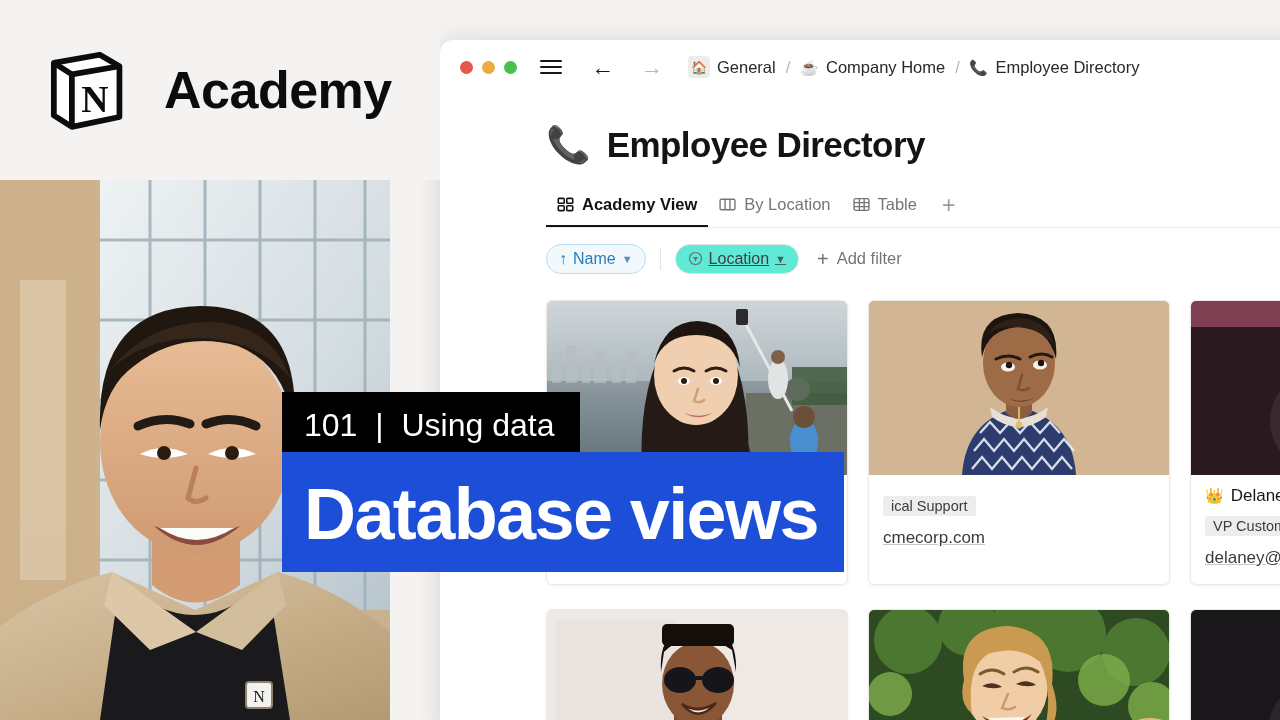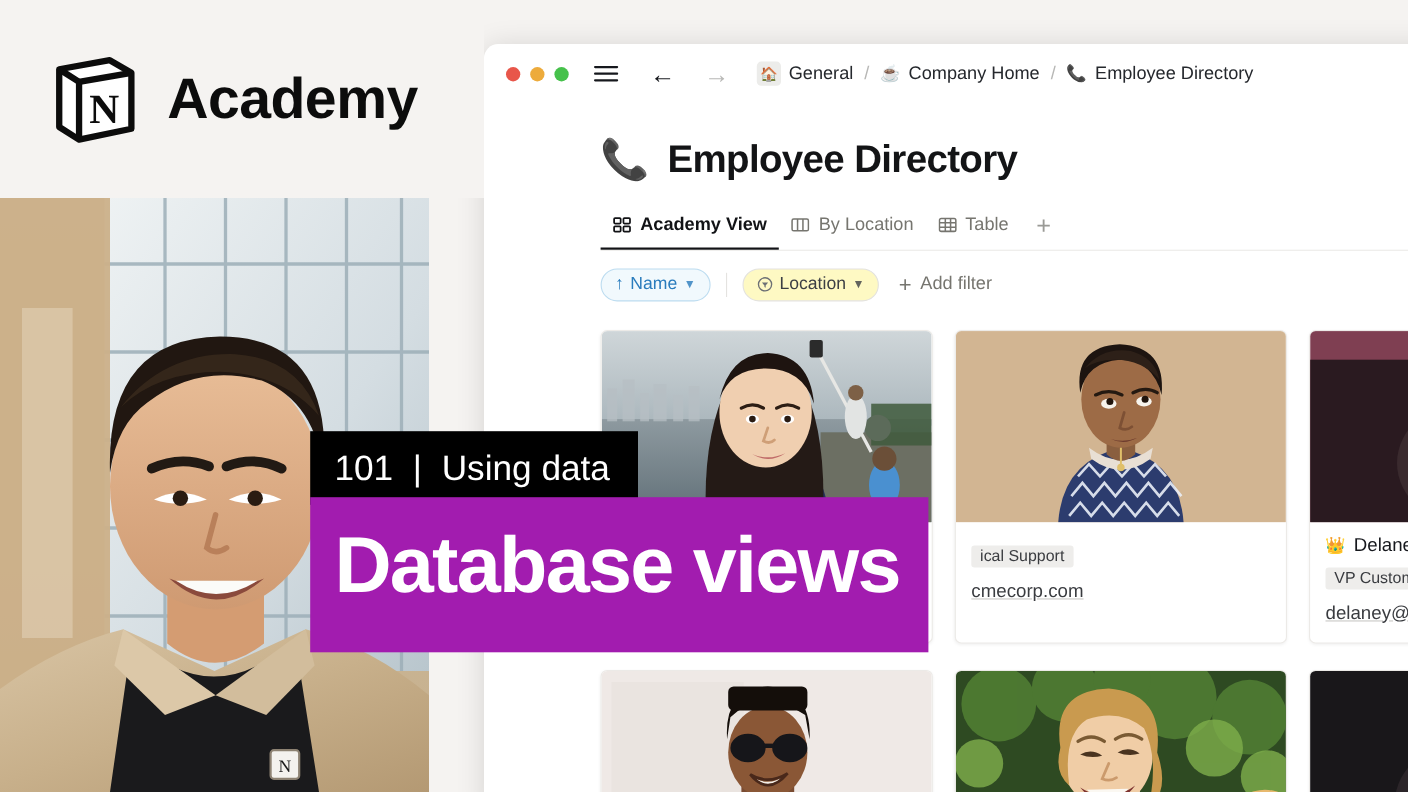--- a/index.html
+++ b/index.html
@@ -15,21 +15,21 @@
     position: absolute; left: 0; top: 0;
     width: 440px; height: 180px;
     background: #f5f3f1;
     display: flex; align-items: center;
     padding-left: 44px;
     z-index: 4;
   }
   #notion-logo { width: 82px; height: 84px; flex: none; }
   #brand-word {
     font-size: 52px; font-weight: 700; color: #0c0c0c;
-    letter-spacing: -0.5px; margin-left: 26px; line-height: 1;
+    letter-spacing: -0.5px; margin-left: 38px; line-height: 1;
   }
 
   
   #video-pane {
     position: absolute; left: 0; top: 180px;
     width: 390px; height: 540px;
     overflow: hidden; background: #cbb99d;
     z-index: 3;
   }
   #video-pane svg { display: block; width: 390px; height: 540px; }
@@ -100,21 +100,21 @@
   }
 
   
   #filter-row { display: flex; align-items: center; margin-top: 16px; gap: 0; }
   .pill {
     display: flex; align-items: center; gap: 6px;
     height: 30px; padding: 0 12px; border-radius: 16px;
     font-size: 16px; cursor: pointer; white-space: nowrap;
   }
   .pill.sort { border: 1px solid #bcdcf0; background: #f1f9fd; color: #2a7cbd; }
-  .pill.filt { border: 1px solid #e3e2df; background: #fef9c3; color: #3c3f44; }
+  .pill.filt { border: 1px solid #e3e2df; background: #5eead4; color: #3c3f44; text-decoration: underline; }
   .pill .chev { font-size: 11px; opacity: 0.8; }
   #pill-divider { width: 1px; height: 22px; background: #e4e3e0; margin: 0 14px; }
   #add-filter {
     display: flex; align-items: center; gap: 8px; margin-left: 18px;
     font-size: 16.5px; color: #76756f; cursor: pointer;
   }
   #add-filter .plus { font-size: 20px; line-height: 1; }
 
   
   #gallery {
@@ -149,23 +149,23 @@
   
   #overlay-kicker {
     position: absolute; left: 282px; top: 392px;
     background: #000; color: #fff;
     font-size: 32px; line-height: 1;
     padding: 17px 26px 18px 22px; white-space: nowrap; z-index: 9;
   }
   #overlay-kicker .bar { color: #fff; padding: 0 9px; font-weight: 300; }
   #overlay-main {
     position: absolute; left: 282px; top: 452px;
-    background: #a21caf; color: #fff;
+    background: #1d4ed8; color: #fff;
     font-size: 72px; font-weight: 700; letter-spacing: -1.6px;
-    line-height: 1; padding: 26px 26px 43px 22px;
+    line-height: 1; padding: 26px 26px 22px 22px;
     white-space: nowrap; z-index: 9;
   }
 </style>
 </head>
 <body>
 
 <div id="brand-bar">
   <svg id="notion-logo" viewBox="0 0 100 102">
     <path d="M12 18 L68 8 L92 22 L92 84 L34 96 L12 82 Z" fill="#ffffff" stroke="#0c0c0c" stroke-width="7" stroke-linejoin="round"></path>
     <path d="M12 18 L34 32 L92 22" fill="none" stroke="#0c0c0c" stroke-width="7" stroke-linejoin="round"></path>

